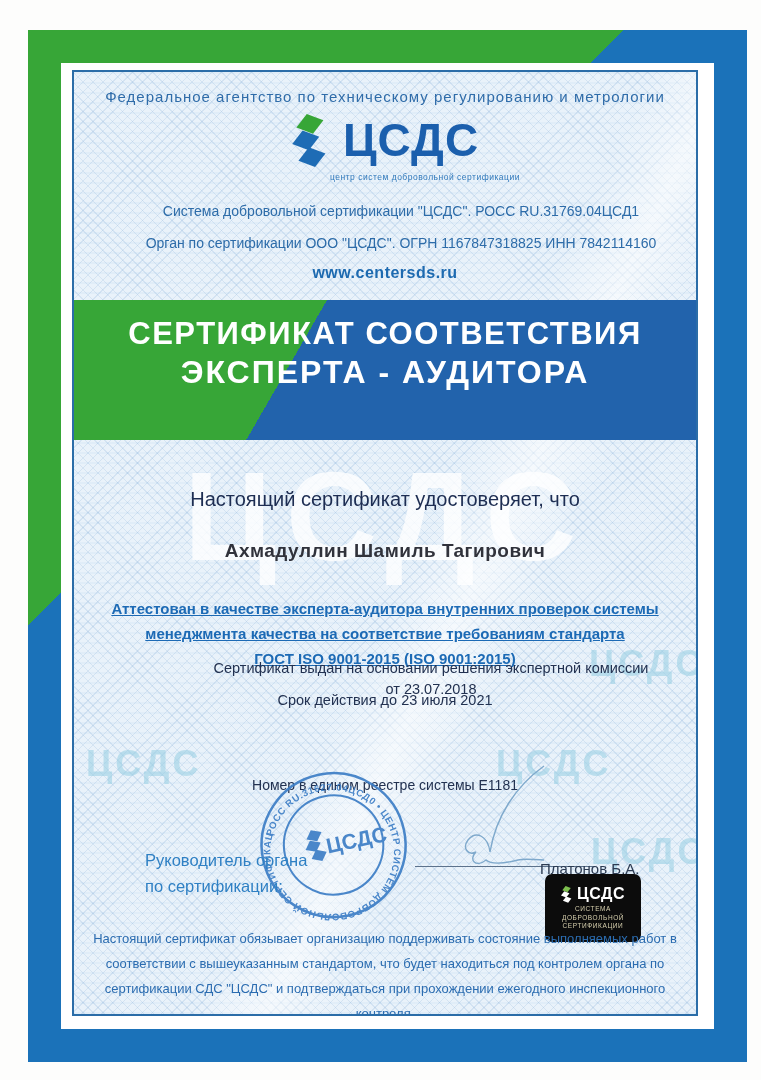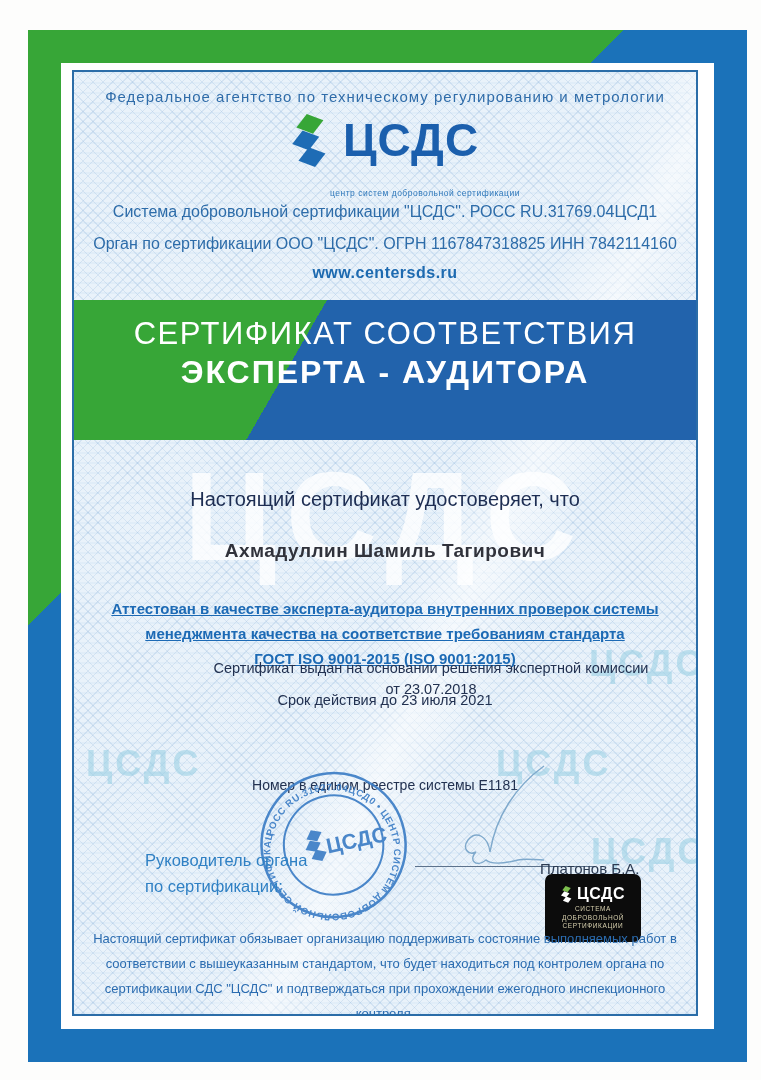--- a/index.html
+++ b/index.html
@@ -22,26 +22,26 @@
           transform:rotate(-64deg);}
   .wm-big{position:absolute;left:110px;top:372px;z-index:1;font-size:126px;font-weight:bold;
           letter-spacing:10px;color:rgba(255,255,255,.78);white-space:nowrap;}
   .wm{position:absolute;z-index:1;font-size:36px;font-weight:bold;letter-spacing:3px;
       color:rgba(150,205,226,.55);white-space:nowrap;}
   .abs{position:absolute;z-index:2;}
   .ctr{left:0;width:622px;text-align:center;}
   .hdr{top:16px;font-size:15px;letter-spacing:1px;color:#2f6ca9;}
   .logo-row{top:42px;display:flex;justify-content:center;align-items:flex-start;gap:8px;}
   .logo-word{font-size:46px;font-weight:bold;color:#1b5fad;letter-spacing:1px;line-height:52px;}
-  .tagline{top:116px;font-size:8.5px;letter-spacing:.5px;color:#3079bb;}
-  .regline{font-size:16px;color:#2d6ca9;}
+  .tagline{top:100px;font-size:8.5px;letter-spacing:.5px;color:#3079bb;}
+  .regline{font-size:14px;color:#2d6ca9;margin-left:16px;}
   .www{top:192px;font-size:16px;font-weight:bold;color:#1d6ab0;letter-spacing:.5px;}
   .banner{top:228px;left:0;width:622px;height:140px;
           background:linear-gradient(120deg,#37a637 0 36%,#2263ac 36%);}
-  .t1{top:244px;font-size:31px;font-weight:normal;color:#ffffff;letter-spacing:1.5px;}
+  .t1{top:244px;font-size:31px;font-weight:bold;color:#ffffff;letter-spacing:1.5px;}
   .t2{top:282px;font-size:32px;font-weight:bold;color:#ffffff;letter-spacing:2px;}
   .certifies{top:416px;font-size:20px;color:#1d2d52;}
   .name{top:468px;font-size:19px;font-weight:bold;color:#30323b;letter-spacing:.5px;}
   .attest{top:524px;font-size:15px;font-weight:bold;color:#1c6ab5;line-height:25px;text-decoration:underline;}
   .issued{top:586px;font-size:14.5px;color:#223150;line-height:21px;margin-left:46px;}
   .validity{top:620px;font-size:14.5px;color:#223150;}
   .regnum{top:670px;font-size:14px;color:#223150;margin-top:35px;}
   .head-label{left:71px;top:775px;font-size:16.5px;color:#2f80c4;line-height:26px;}
   .stamp{left:184px;top:697px;opacity:.92;transform:rotate(-12deg);}
   .sig{left:352px;top:688px;}

